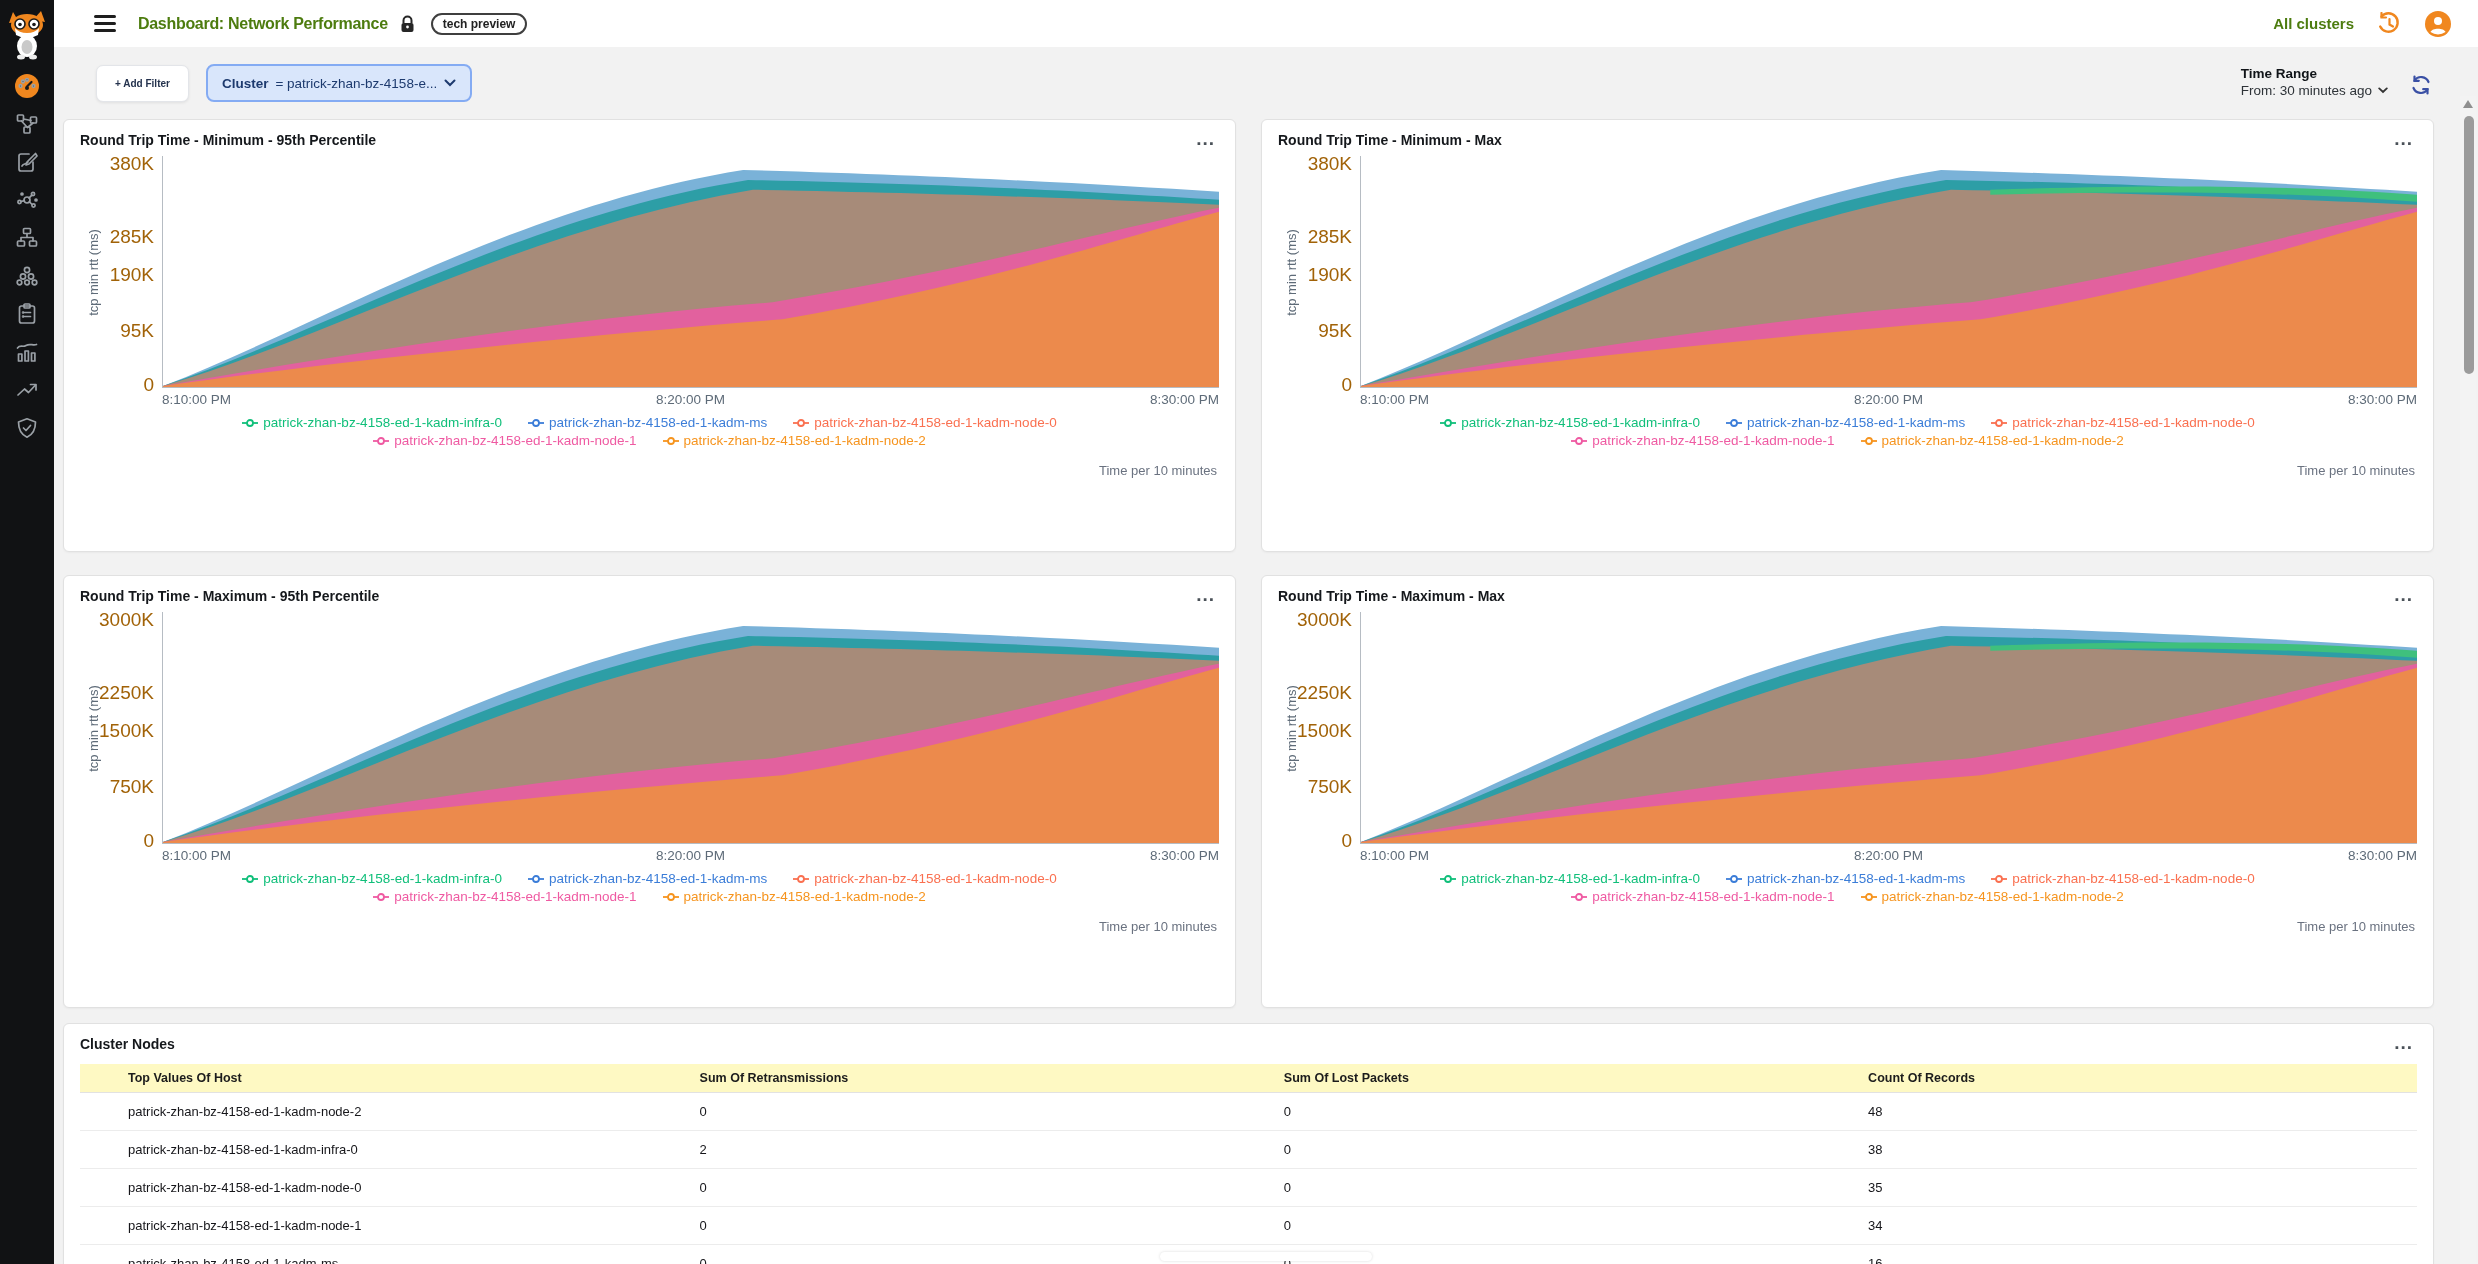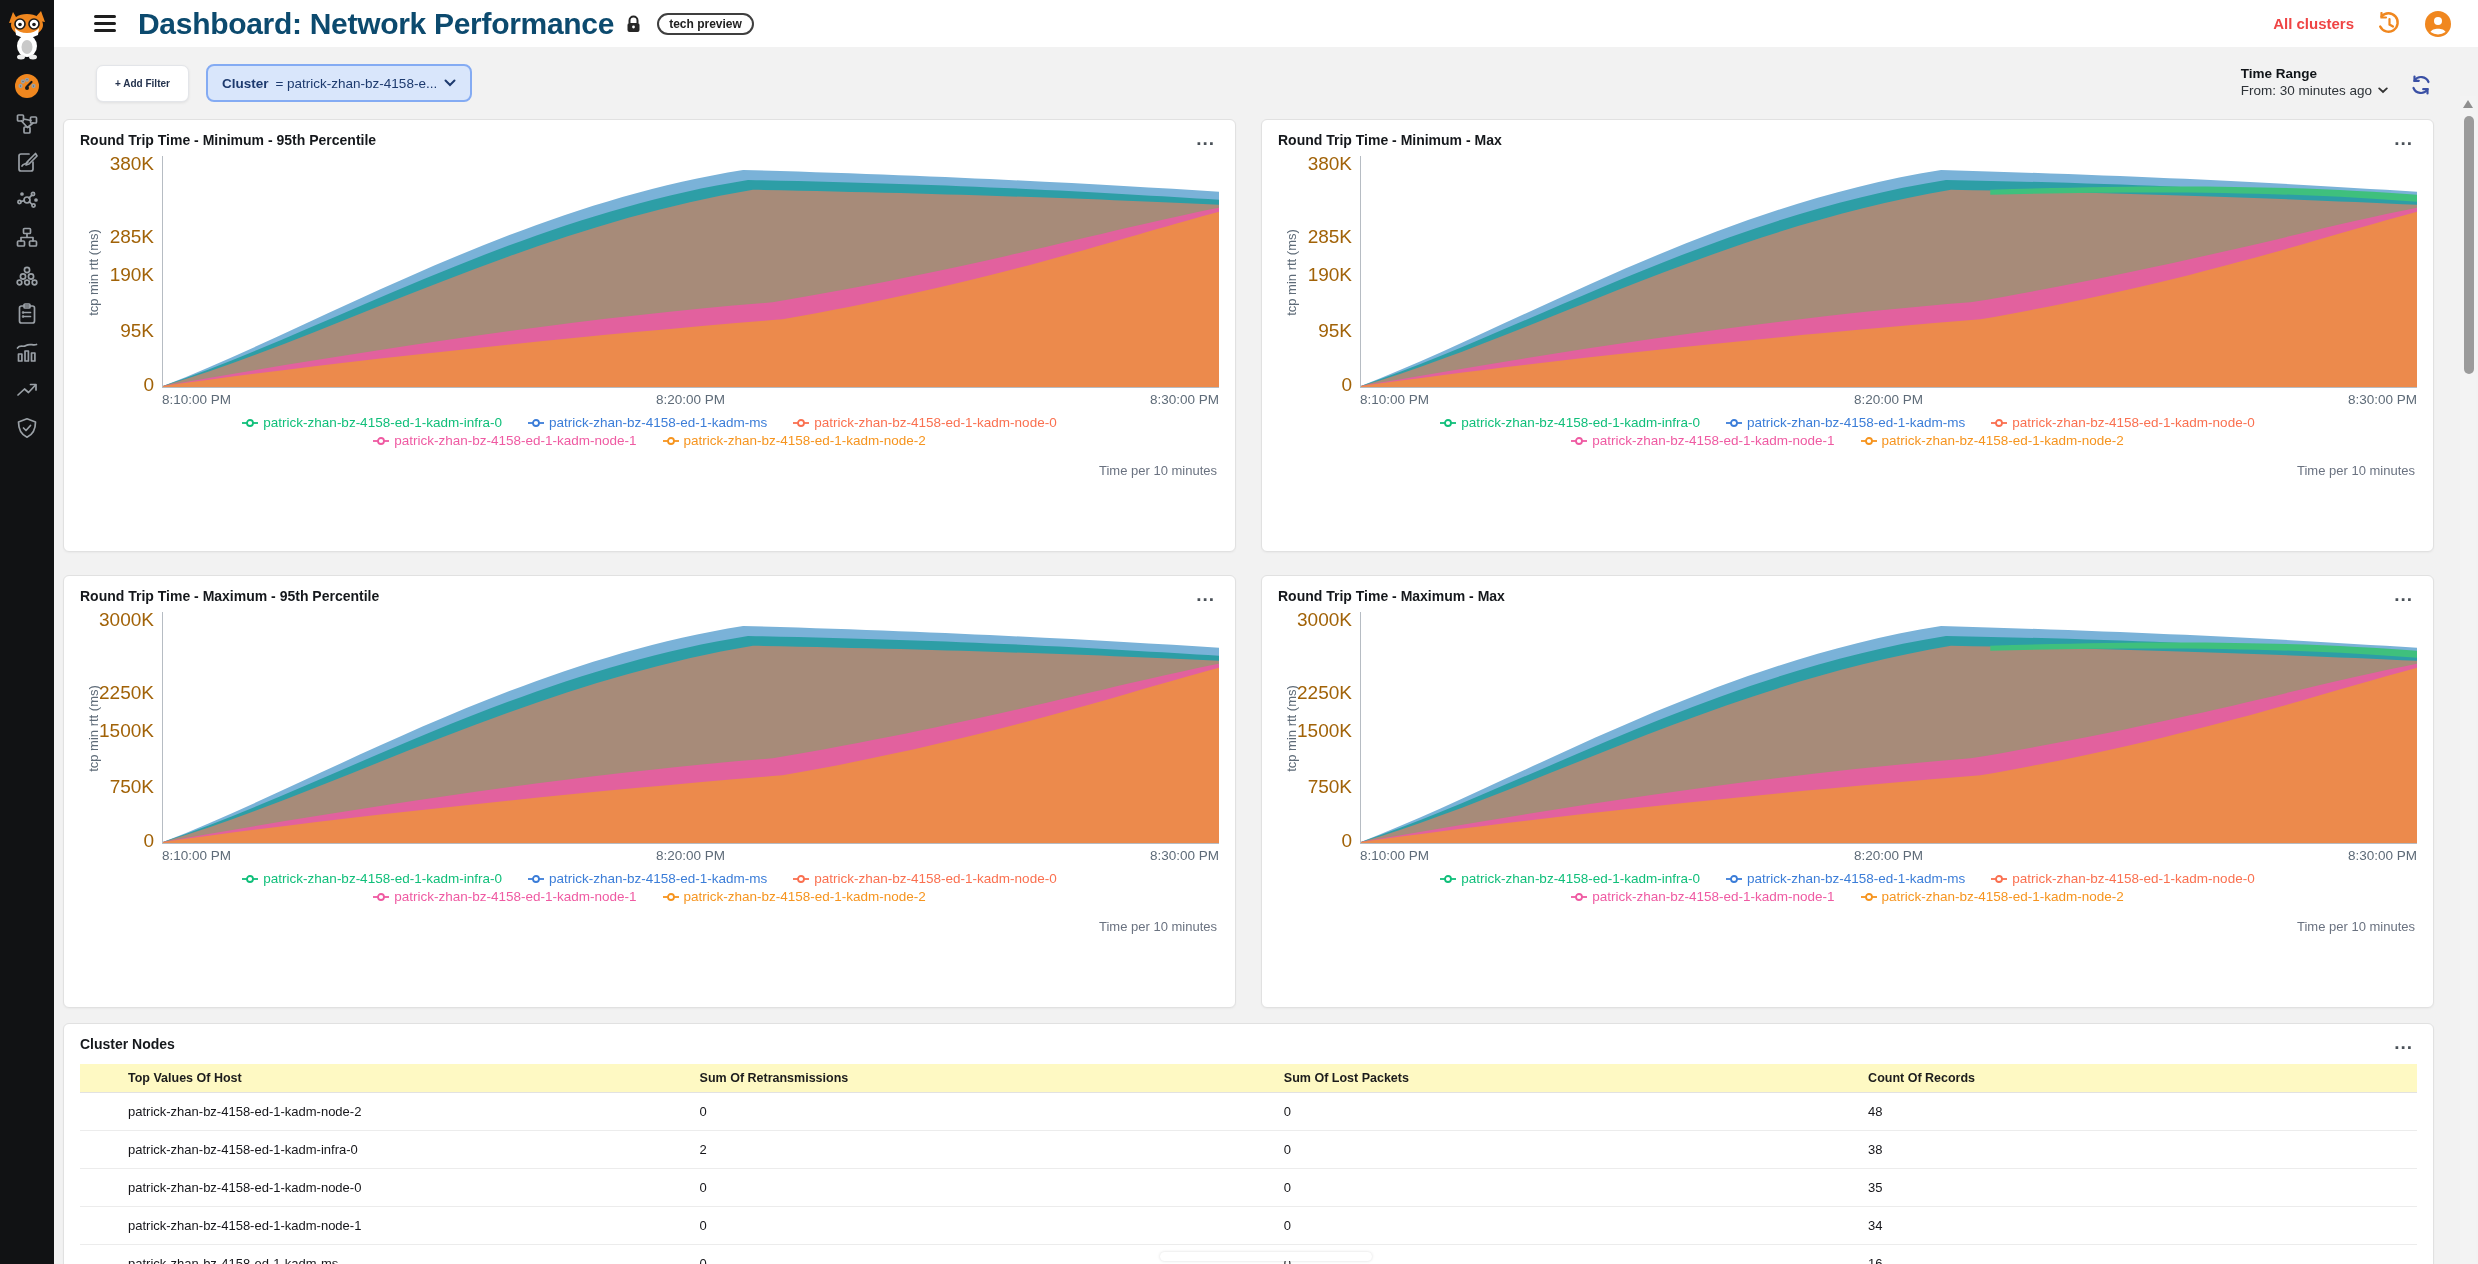--- a/index.html
+++ b/index.html
@@ -11,25 +11,25 @@
   .logo { margin-top:8px; width:44px; height:52px; }
   .nav-icons { display:flex; flex-direction:column; align-items:center; margin-top:14px; gap:14px; }
   .nav-btn { width:26px; height:24px; display:flex; align-items:center; justify-content:center; cursor:pointer; }
   .nav-btn svg { stroke:#9aa0a6; fill:none; stroke-width:1.7; stroke-linecap:round; stroke-linejoin:round; }
 
   
   .main { flex:1; display:flex; flex-direction:column; min-width:0; position:relative; }
   .topbar { height:47px; background:#fff; display:flex; align-items:center; padding:0 26px 0 40px; flex-shrink:0; }
   .hamburger { width:22px; display:flex; flex-direction:column; gap:4px; cursor:pointer; margin-right:22px; }
   .hamburger i { display:block; height:3px; background:#1e1e1e; border-radius:2px; }
-  .page-title { font-size:30px; font-weight:800; color:#0c4a6e; letter-spacing:-0.3px; white-space:nowrap; }
+  .page-title { font-size:16px; font-weight:800; color:#4d7c0f; letter-spacing:-0.3px; white-space:nowrap; }
   .lock { margin-left:12px; }
   .badge { margin-left:16px; border:2px solid #3f3f3f; border-radius:12px; padding:2px 10px; font-size:12px; font-weight:700; color:#222; }
   .topbar-right { margin-left:auto; display:flex; align-items:center; gap:22px; }
-  .all-clusters { font-size:15px; font-weight:700; color:#ef4444; }
+  .all-clusters { font-size:15px; font-weight:700; color:#4d7c0f; }
   .icon-btn { cursor:pointer; display:flex; align-items:center; }
 
   .content { flex:1; padding:10px 44px 0 9px; position:relative; }
 
   
   .filter-row { display:flex; align-items:center; margin:6px 0 16px; height:40px; }
   .add-filter { margin-left:33px; background:#fff; border:1px solid #e3e5e9; box-shadow:0 1px 3px rgba(0,0,0,0.08); border-radius:7px; height:37px; padding:0 18px; font-size:10px; font-weight:700; color:#24324d; display:flex; align-items:center; cursor:pointer; }
   .cluster-pill { margin-left:17px; background:#d9e6fb; border:2px solid #84abf3; border-radius:8px; height:38px; padding:0 14px; display:flex; align-items:center; gap:7px; font-size:13.5px; color:#1d3a6e; cursor:pointer; }
   .cluster-pill b { font-weight:800; }
   .filter-right { margin-left:auto; display:flex; align-items:flex-start; gap:22px; padding-right:2px; }

